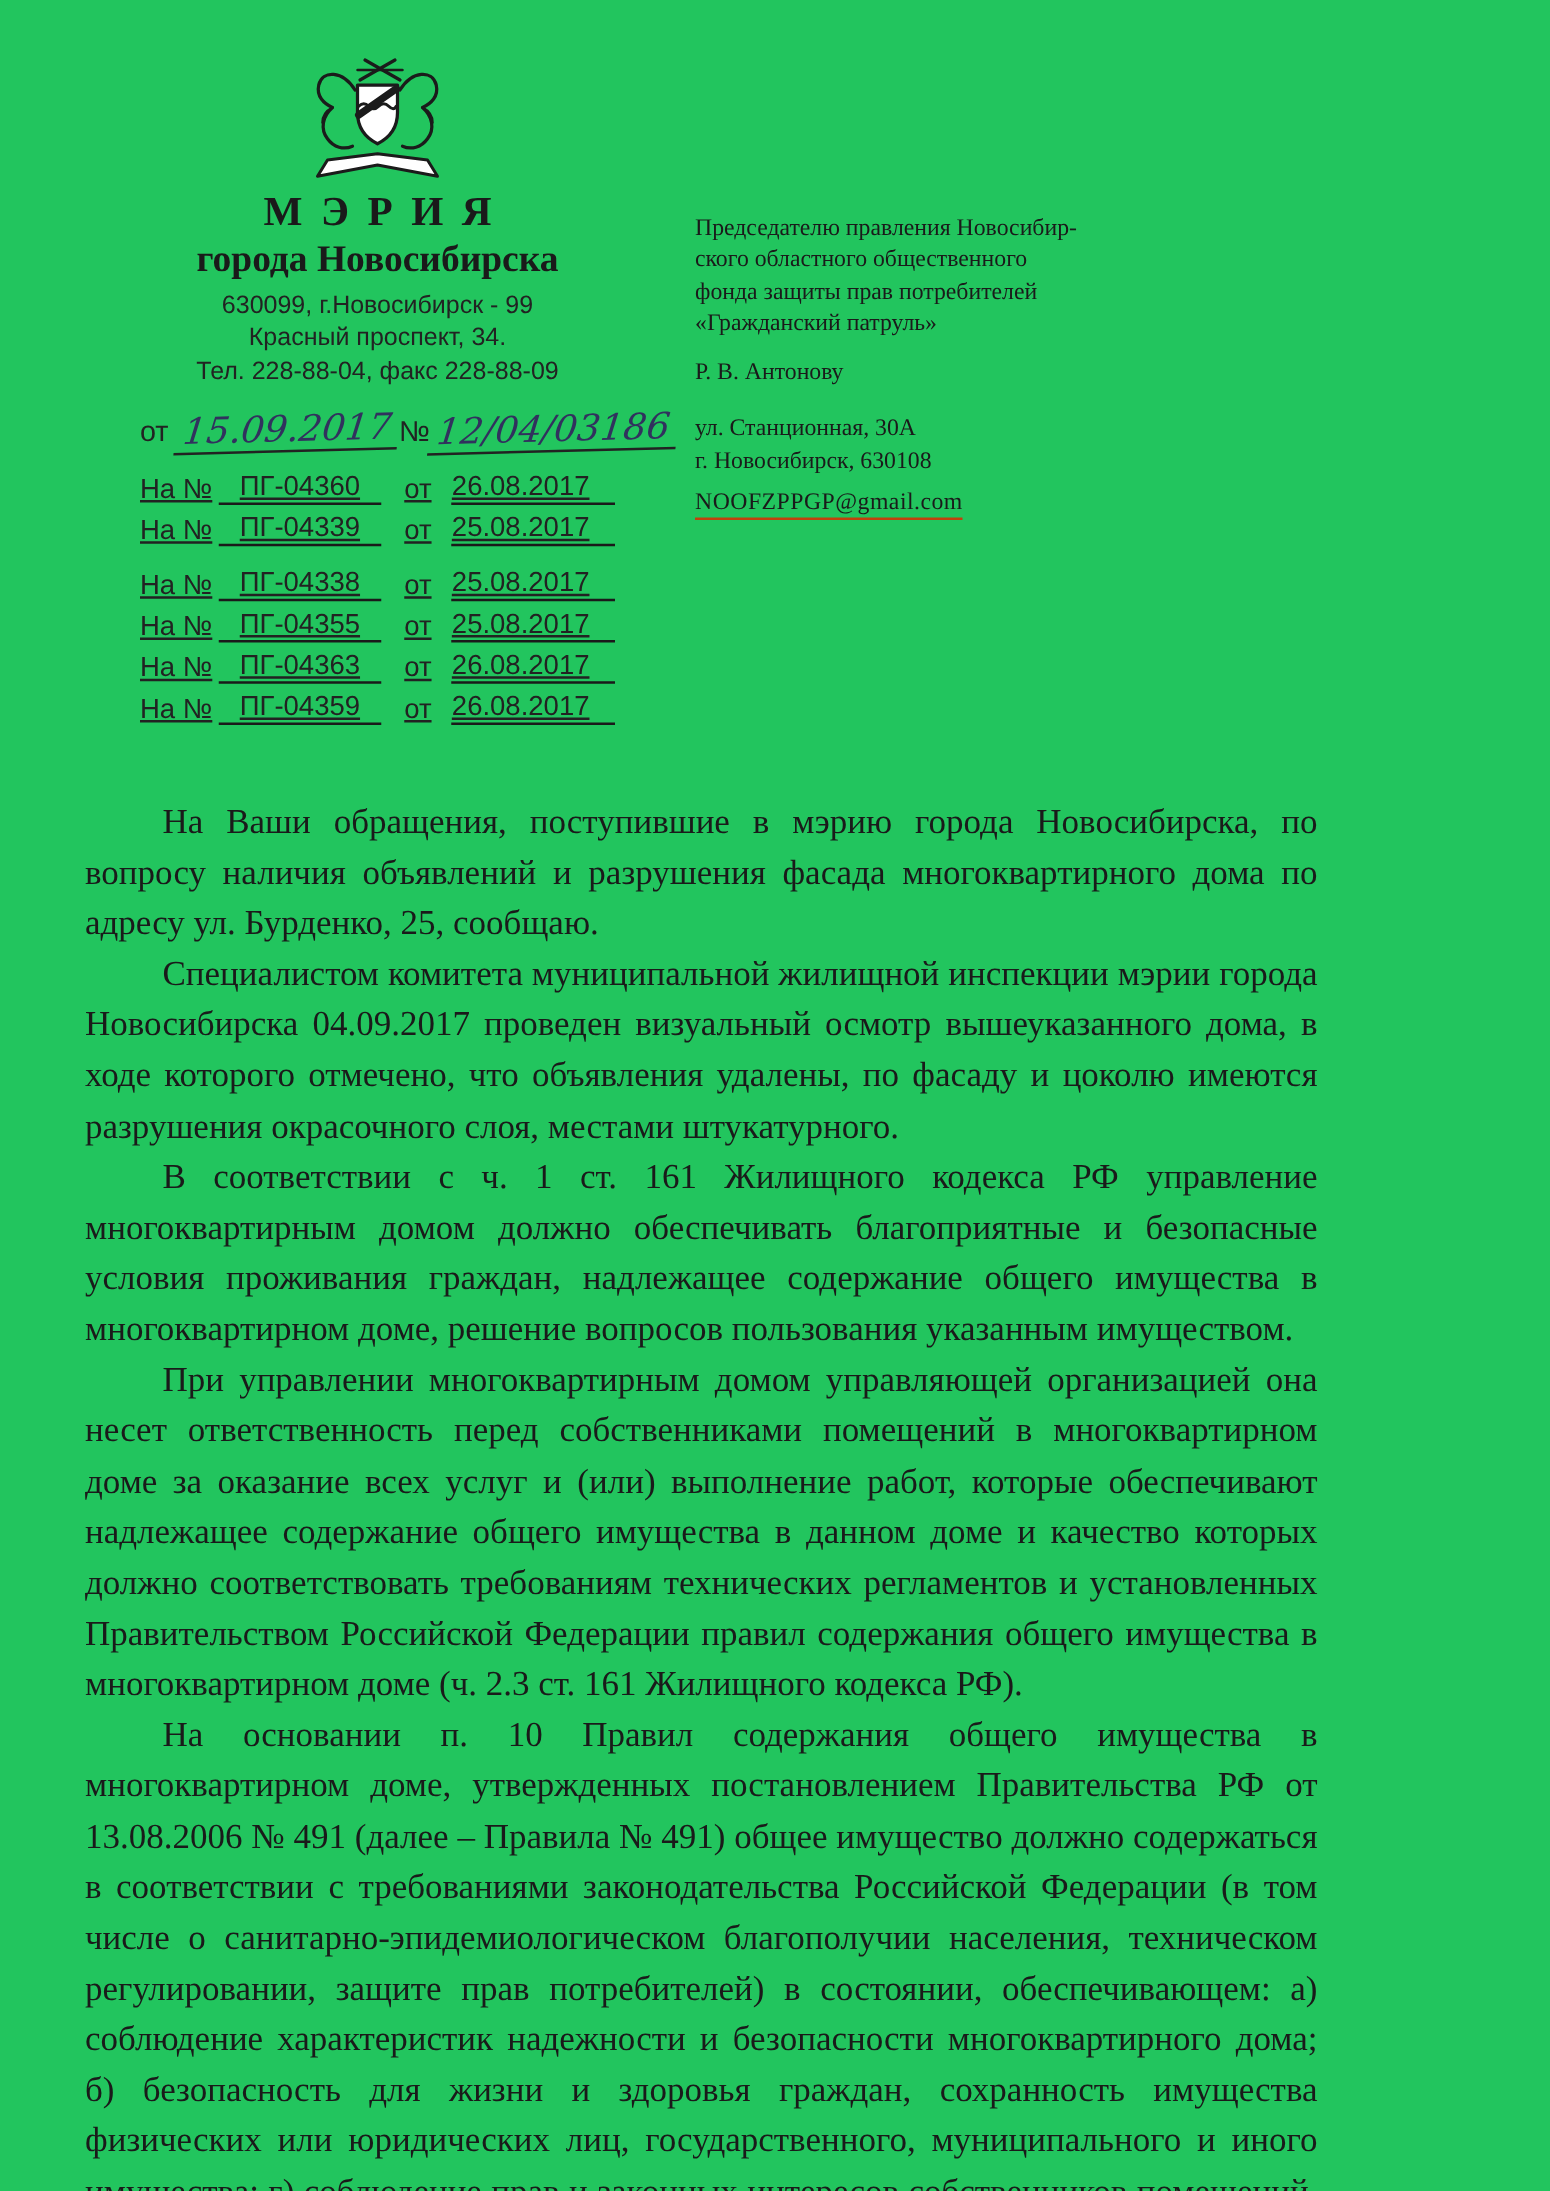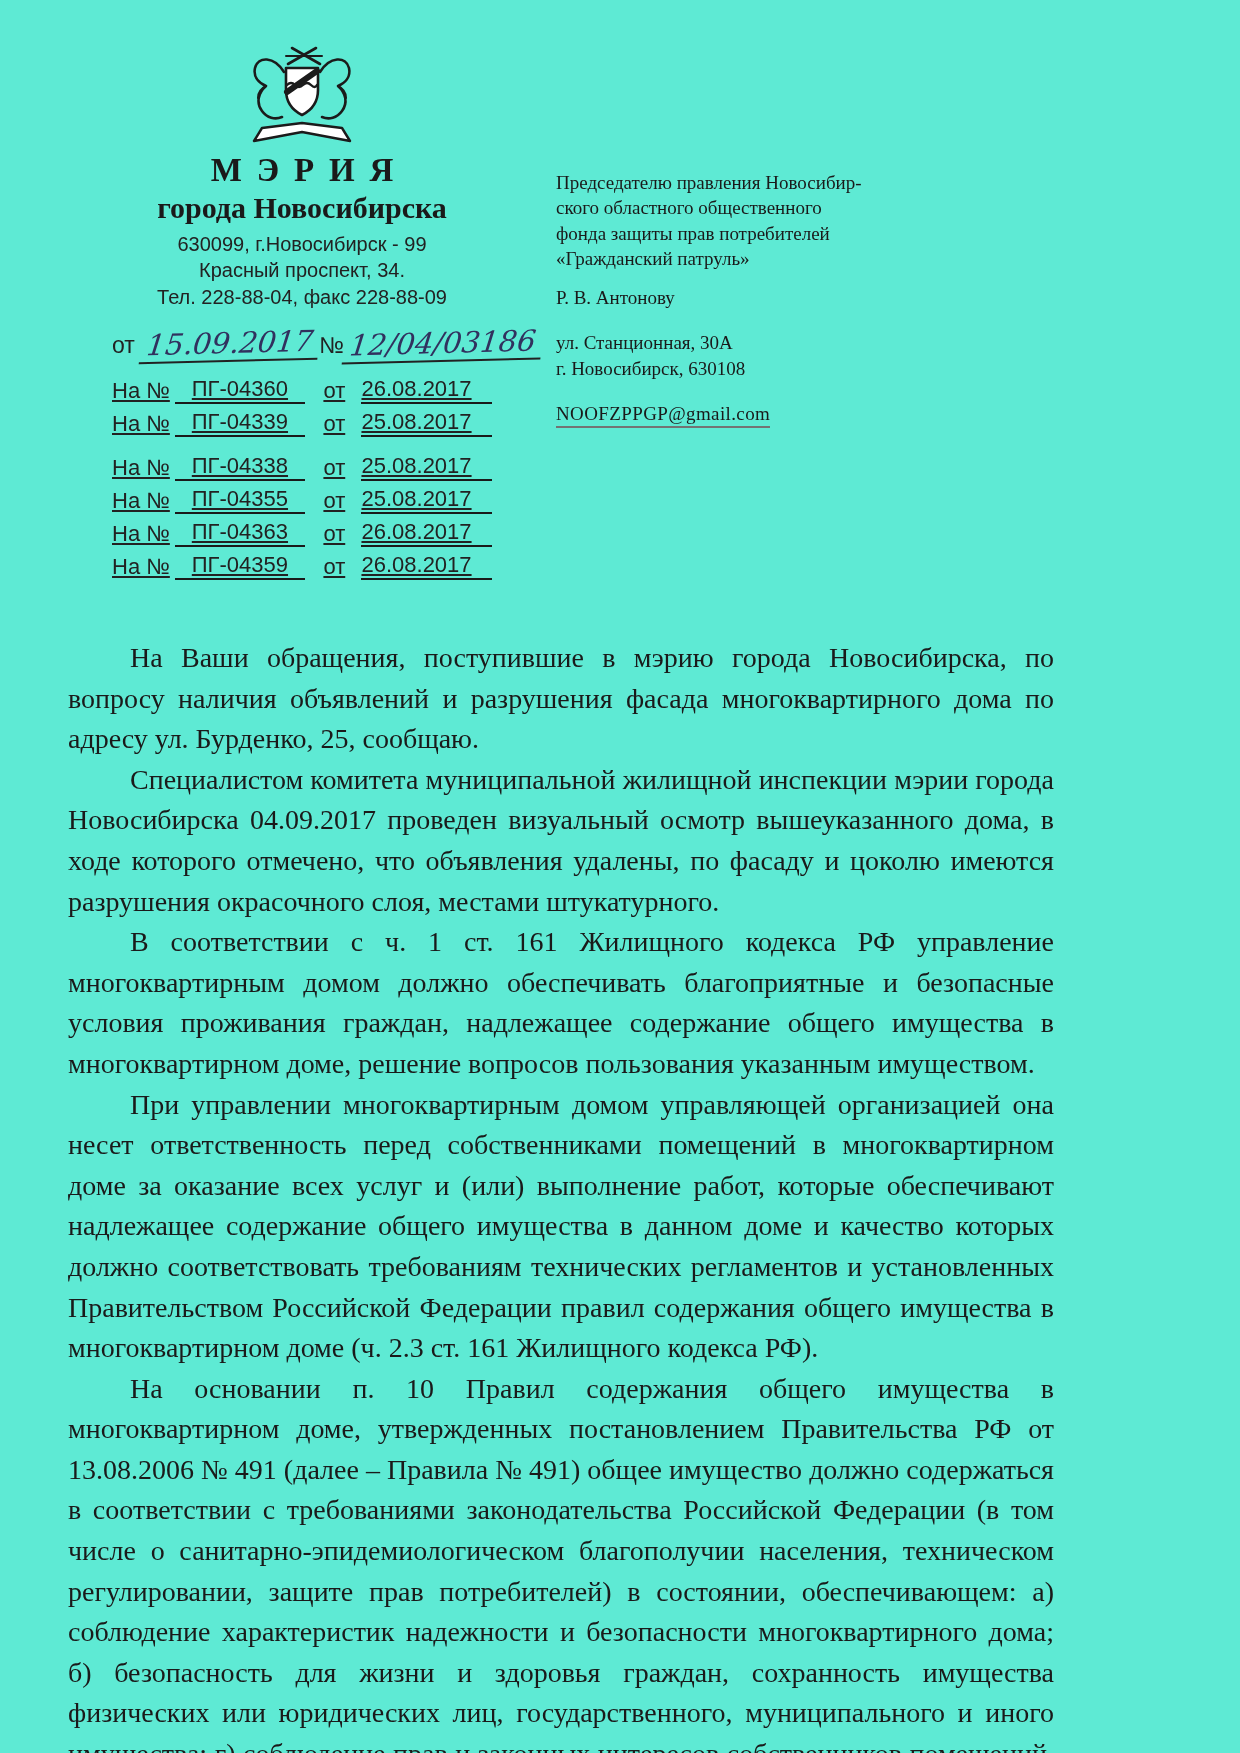--- a/index.html
+++ b/index.html
@@ -1,19 +1,19 @@
 <!DOCTYPE html>
 <html lang="ru"><head>
 <meta charset="utf-8">
 <style>
   html, body { margin:0; padding:0; background:#ffffff; }
   .page {
     position:relative;
     width:1240px; height:1753px;
-    background:#5eead4;
+    background:#22c55e;
     color:#1a1a1a;
     font-family:"Liberation Serif", serif;
     overflow:hidden;
   }
 
   
   .left-col {
     position:absolute; left:112px; top:44px; width:380px;
     text-align:center;
   }
@@ -61,22 +61,22 @@
 
   
   .right-col {
     position:absolute; left:556px; top:170px; width:540px;
     font-size:19px; line-height:1.33; text-align:left;
   }
   .recipient-name { margin-top:14px; }
   .recipient-addr { margin-top:20px; }
   .recipient-email {
     display:inline-block;
-    margin-top:20px;
-    border-bottom:2px solid #737373;
+    margin-top:8px;
+    border-bottom:2px solid #c2410c;
     letter-spacing:0.02em;
   }
 
   
   .body-text {
     position:absolute; left:68px; top:638px; width:986px;
     font-size:28px; line-height:1.45;
     text-align:justify;
   }
   .body-text p { margin:0; text-indent:62px; }

